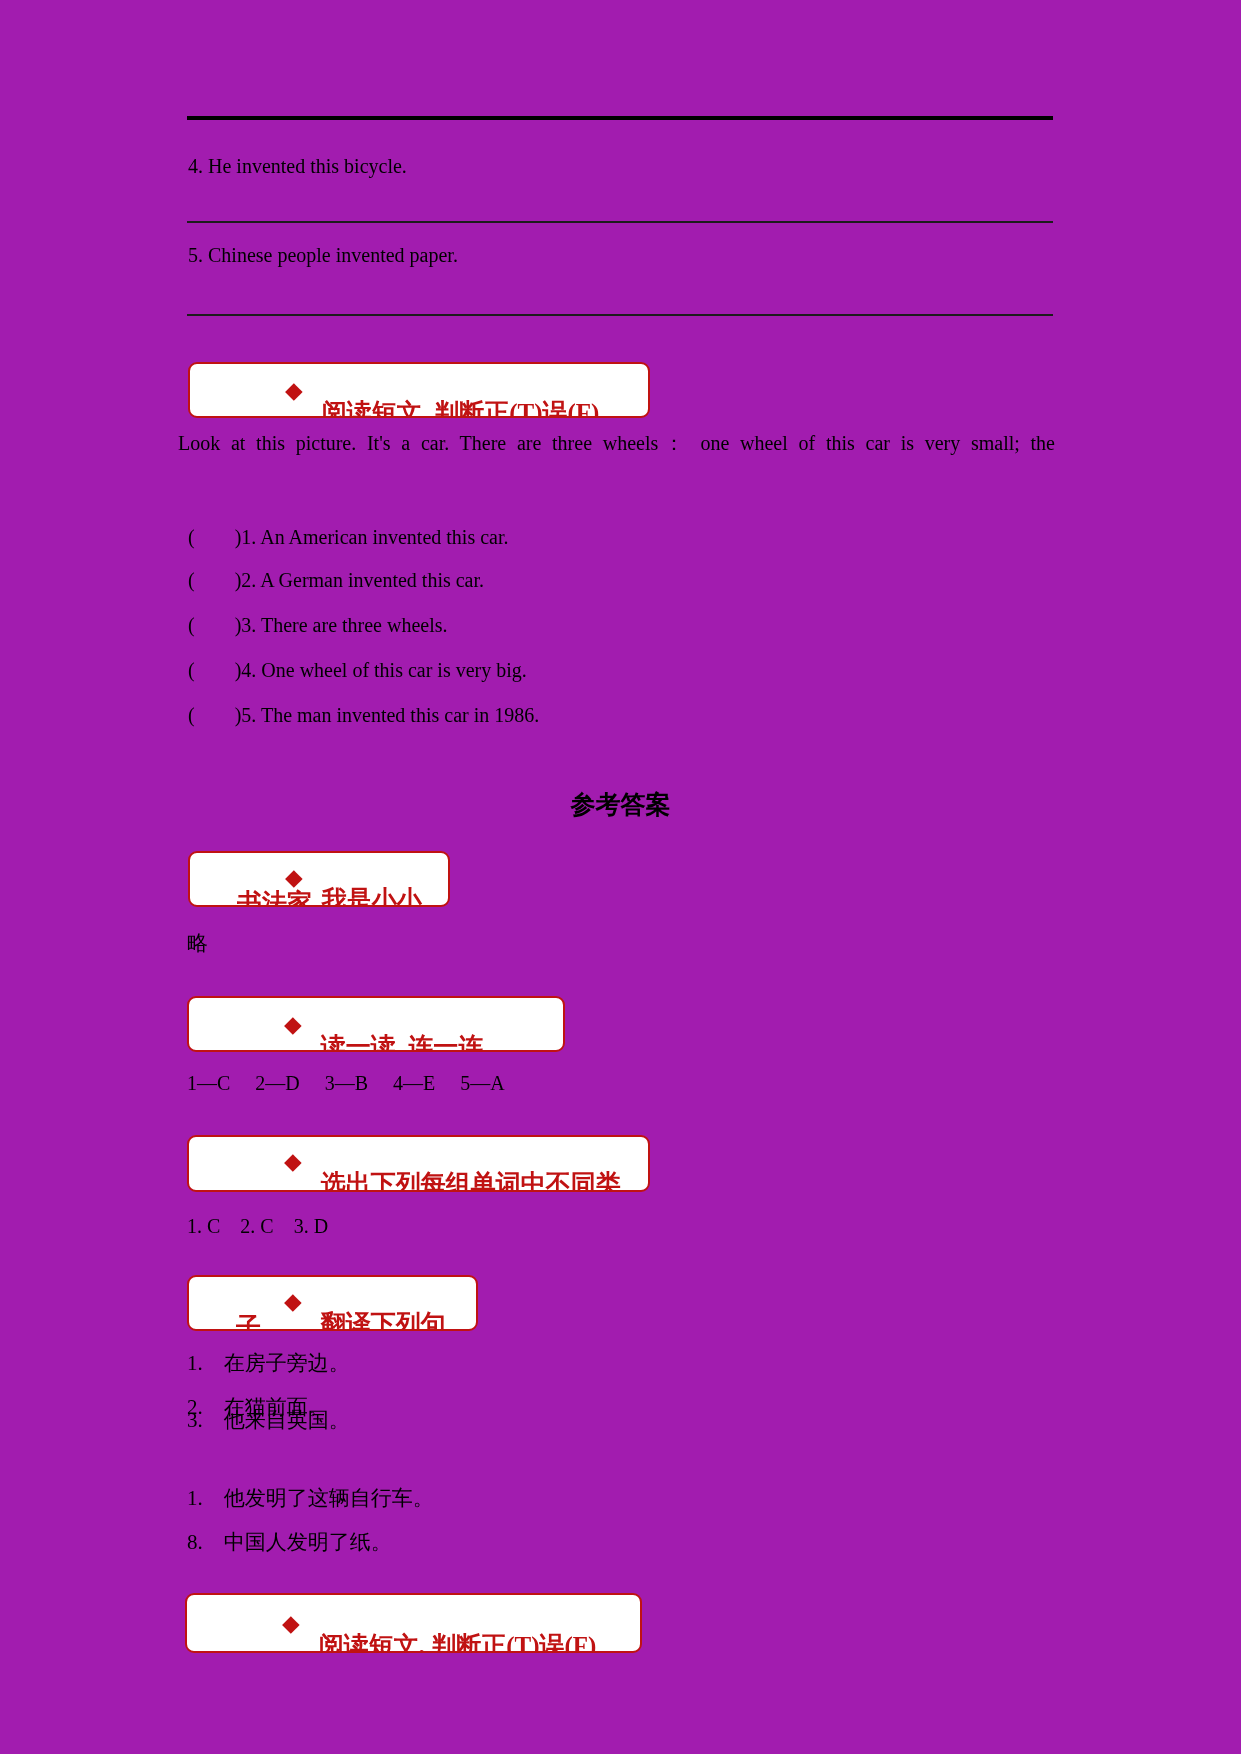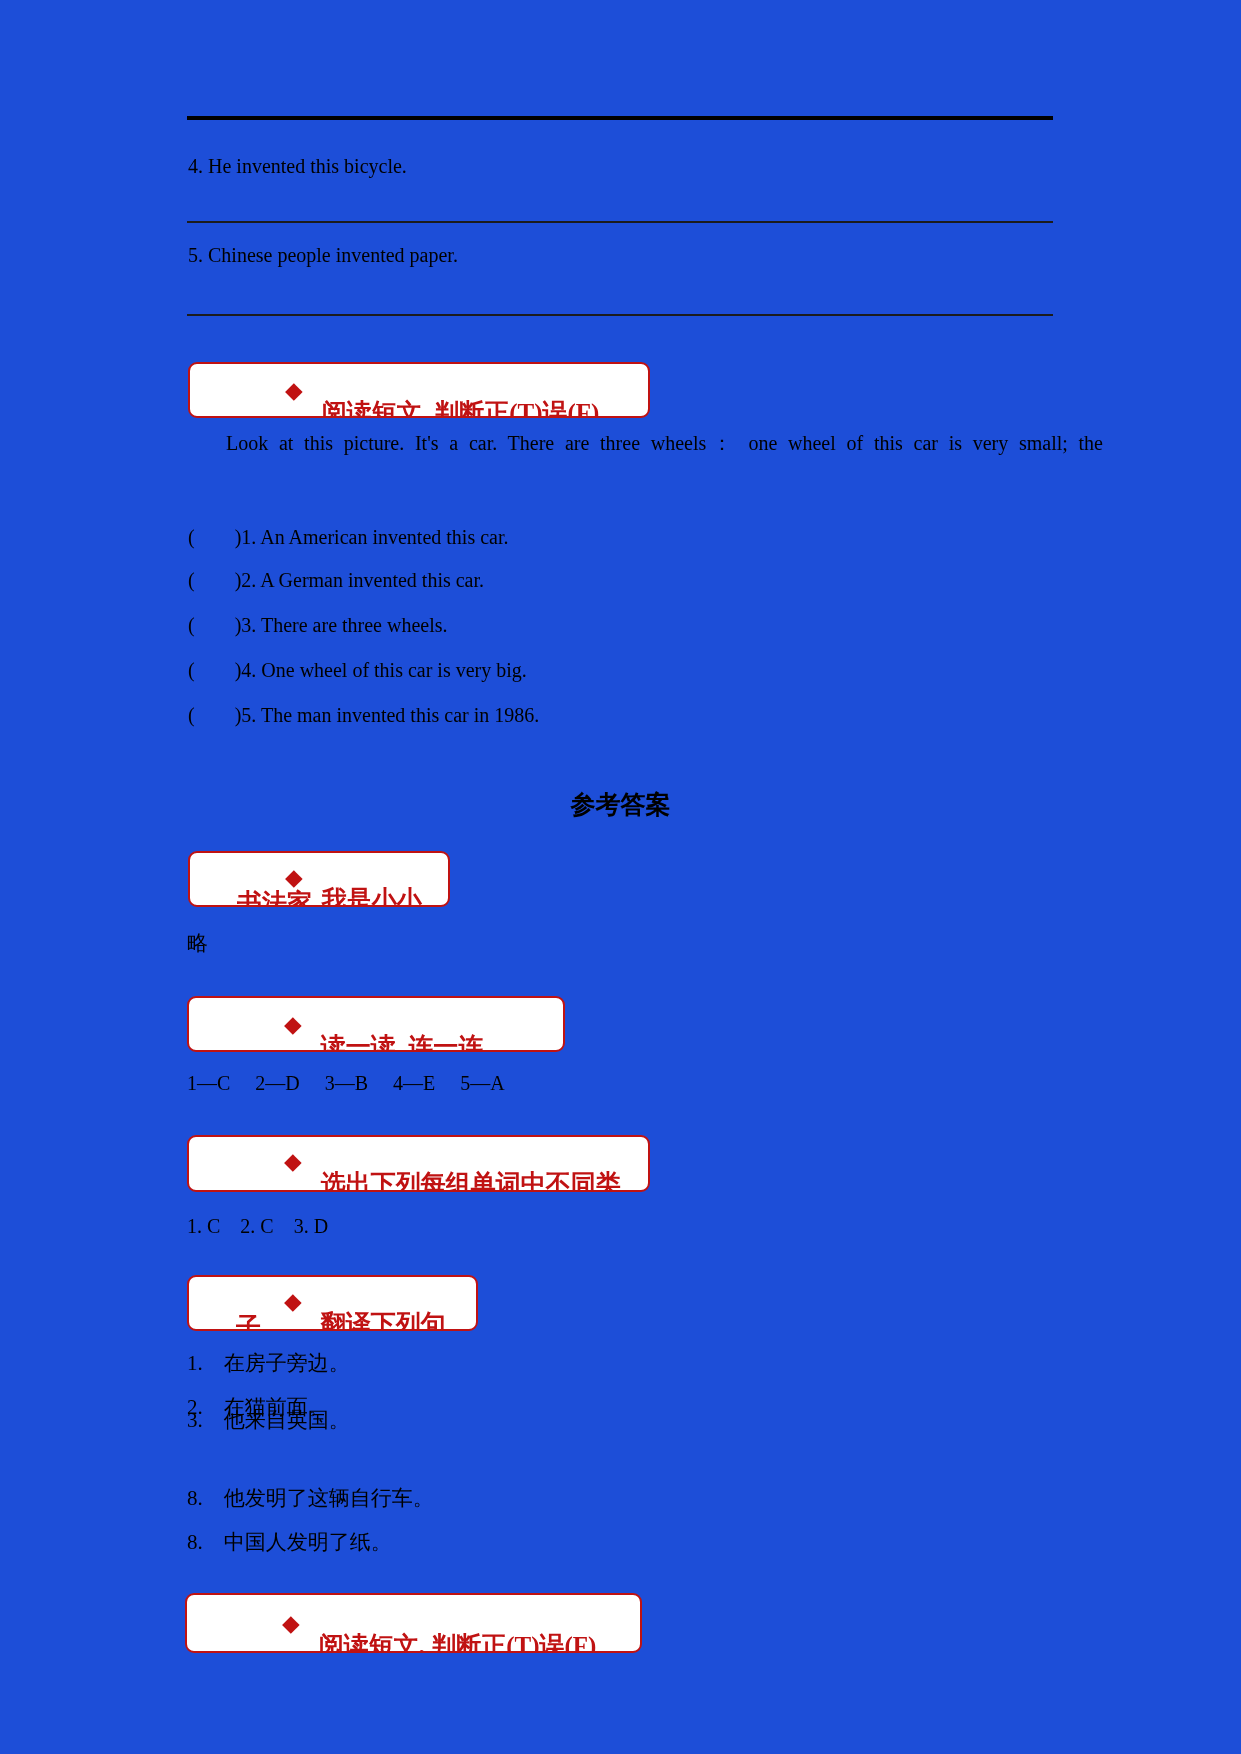--- a/index.html
+++ b/index.html
@@ -1,27 +1,27 @@
 <!DOCTYPE html>
 <html><head>
 <meta charset="utf-8">
 <style>
   :root { --red:#c01212; --ink:#000; }
   html,body { margin:0; padding:0; background:#fff; }
   .page {
     position:relative; width:1241px; height:1754px; margin:0 auto;
-    background:#1d4ed8; color:var(--ink); overflow:hidden;
+    background:#a21caf; color:var(--ink); overflow:hidden;
     font-family:"Liberation Serif","DejaVu Serif",serif;
   }
   .abs { position:absolute; }
   .en  { font-size:20px; line-height:26px; white-space:pre; }
   .cn  { font-size:21px; line-height:26px; white-space:pre; }
   .rule { border-top:4px solid #000; height:0; }
   .fill { border-top:2px solid #1c1c1c; height:0; }
-  .just { white-space:normal; text-align:justify; text-align-last:justify;margin-left:48px; }
+  .just { white-space:normal; text-align:justify; text-align-last:justify; }
   .heading { left:0; width:1241px; text-align:center; font-weight:bold; font-size:25px; line-height:30px; }
 
   .redbox {
     box-sizing:border-box; border:2.5px solid var(--red); border-radius:9px;
     overflow:hidden; background:#fff; color:var(--red); font-weight:bold; font-size:25px;
   }
   .redbox.one { display:flex; flex-direction:column; justify-content:center; }
   .redbox.two .inner { padding-top:11px; }
   .line1 { padding-left:95px; display:flex; align-items:center; height:26px; }
   .line2 { padding-left:47px; height:26px; line-height:26px; white-space:pre; }
@@ -94,21 +94,21 @@
       <div class="line1">
         <span class="diamond">◆</span>
         <span class="lbl">翻译下列句</span>
       </div>
       <div class="line2">子</div>
     </div>
   </div>
   <div class="abs cn" style="left:187px; top:1350px;text-align:right;">1.    在房子旁边。</div>
   <div class="abs cn" style="left:187px; top:1394px;">2.    在猫前面。</div>
   <div class="abs cn" style="left:187px; top:1407px;">3.    他来自英国。</div>
-  <div class="abs cn" style="left:187px; top:1485px;">8.    他发明了这辆自行车。</div>
+  <div class="abs cn" style="left:187px; top:1485px;">1.    他发明了这辆自行车。</div>
   <div class="abs cn" style="left:187px; top:1529px;">8.    中国人发明了纸。</div>
 
   <div class="abs redbox one" style="left:185px; top:1593px; width:457px; height:60px;">
     <div class="line1">
       <span class="diamond">◆</span>
       <span class="lbl">阅读短文, 判断正(T)误(F)</span>
     </div>
   </div>
 
 </div>

